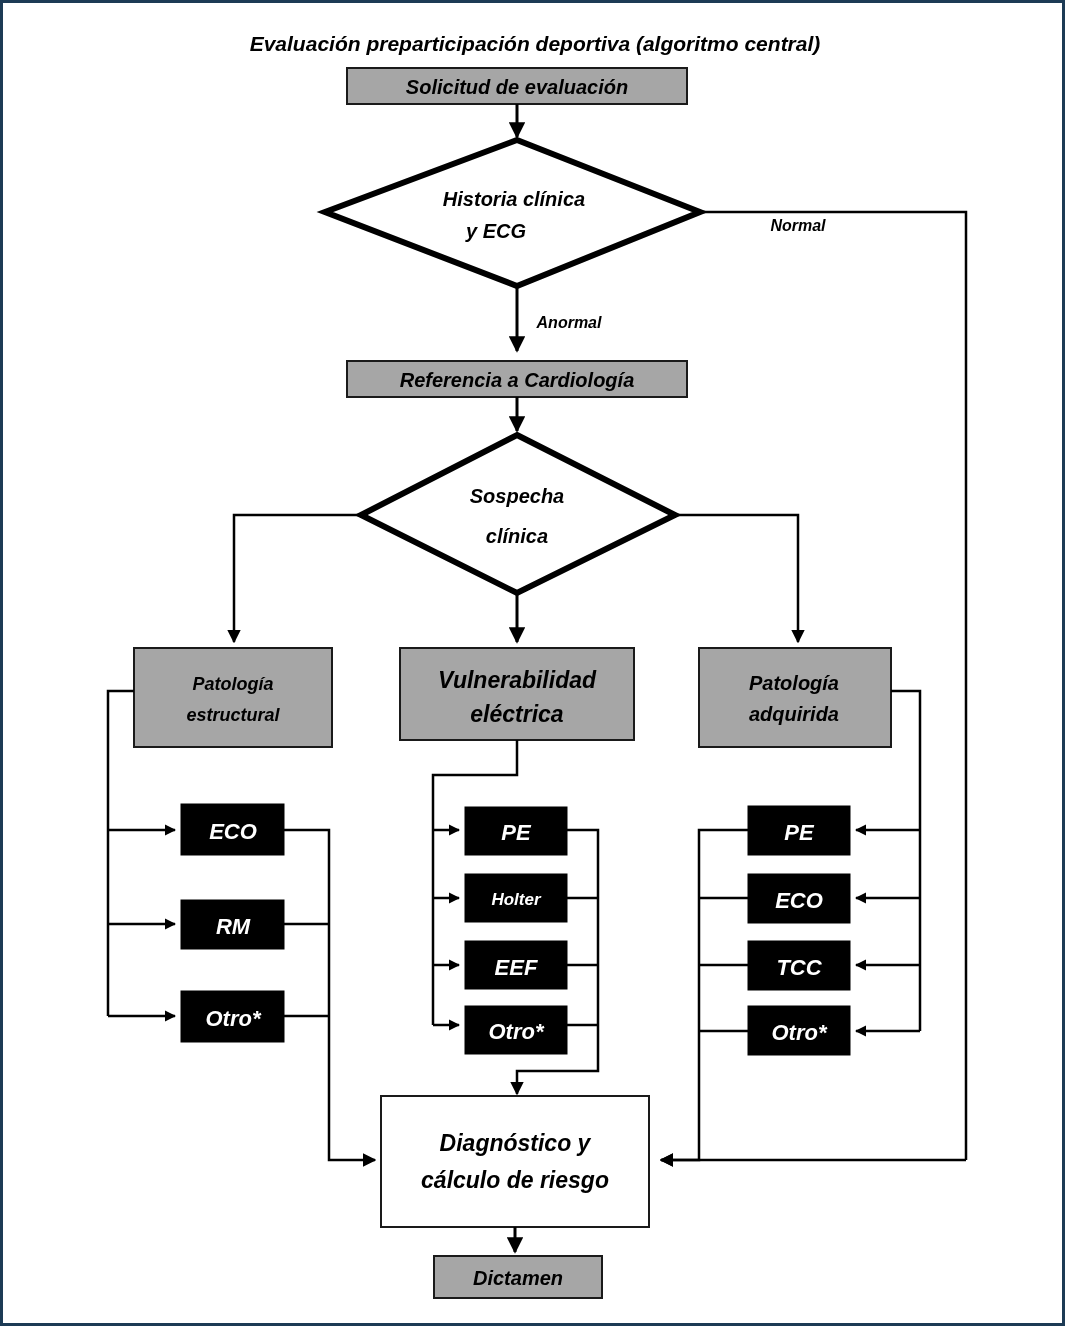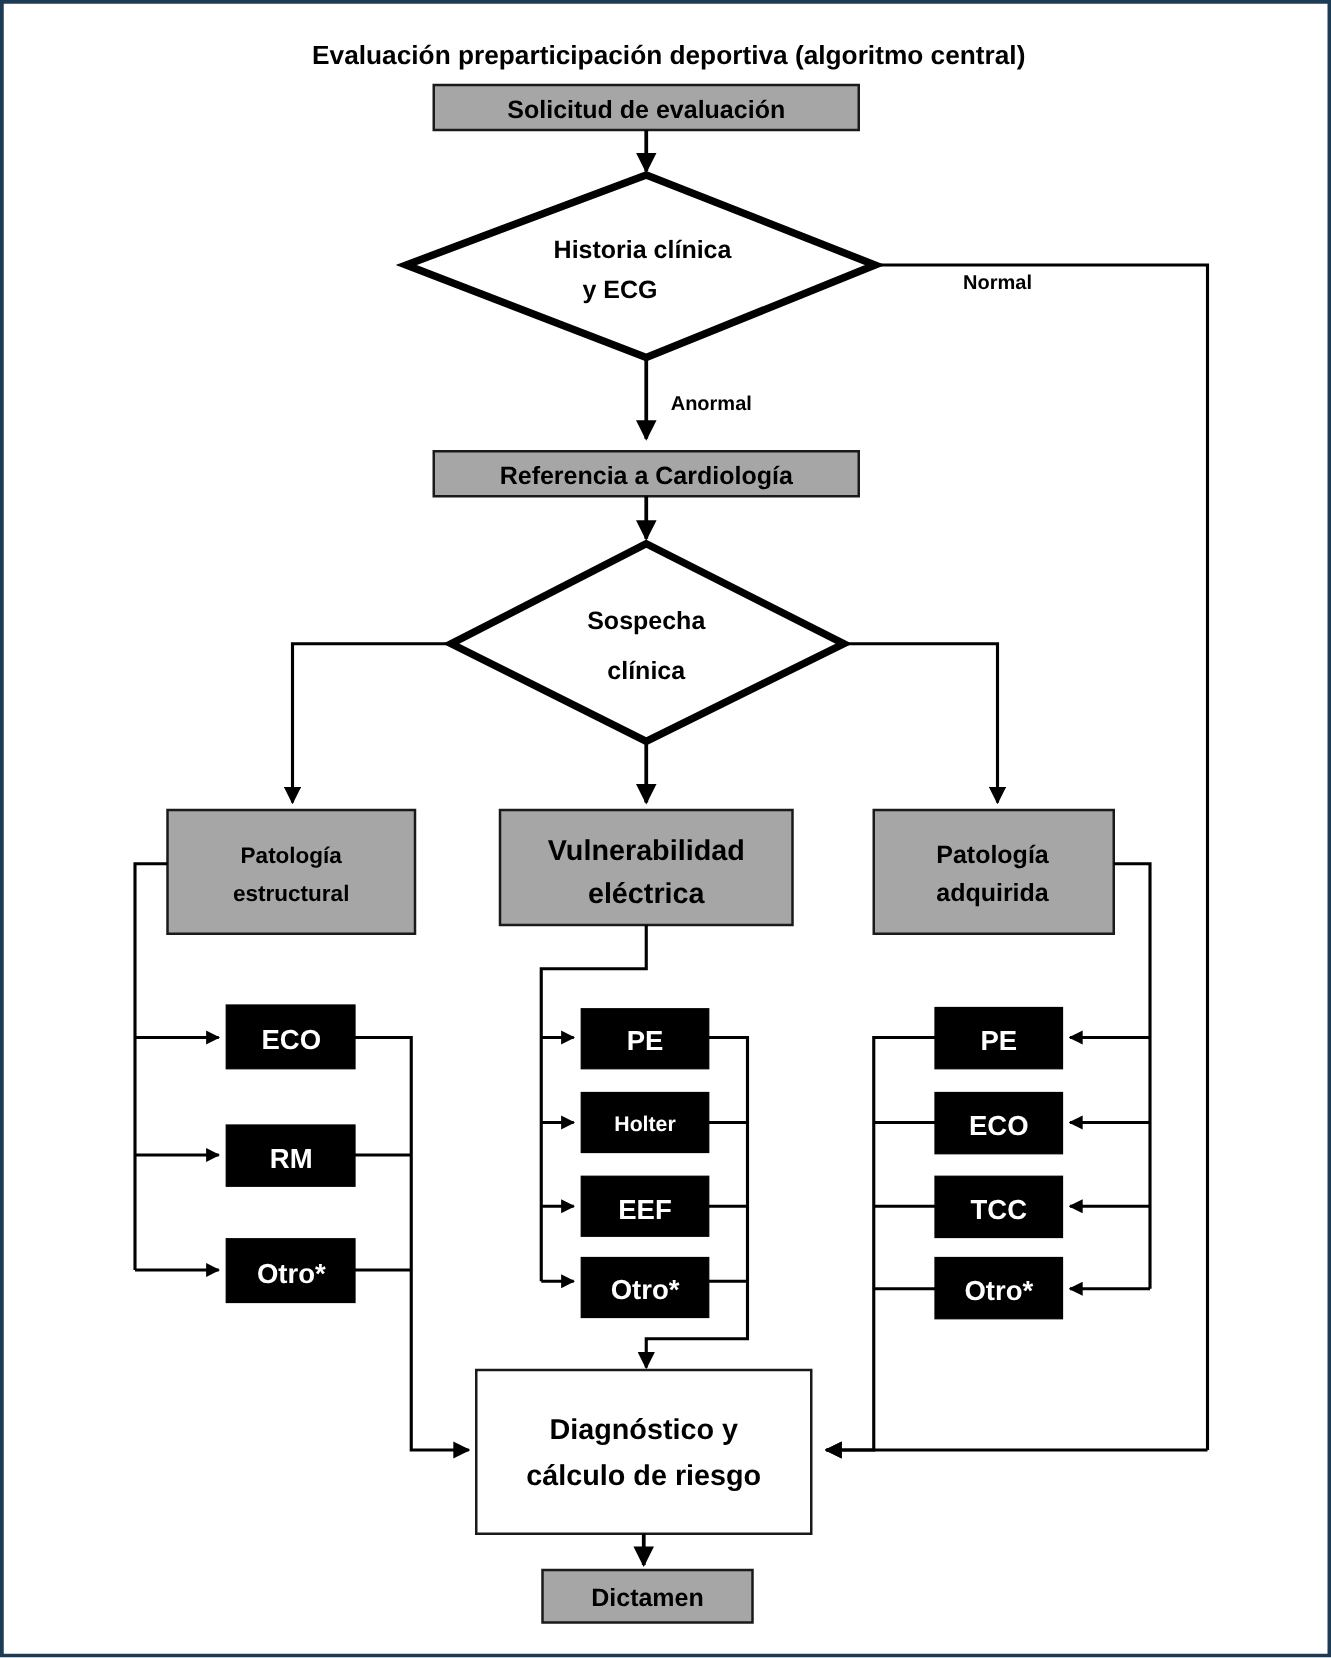--- a/index.html
+++ b/index.html
@@ -4,20 +4,21 @@
 <style>
   html,body{margin:0;padding:0;background:#ffffff;}
   body{font-family:"Liberation Sans", sans-serif;}
   #page{
     position:relative;
     width:1065px;height:1326px;
     background:#ffffff;
     border:3px solid #1d3b55;
     box-sizing:border-box;
     overflow:hidden;
+    font-style:italic;
   }
   svg#flow{position:absolute;left:0;top:0;width:1065px;height:1326px;display:block;}
   .txt{font-family:"Liberation Sans", sans-serif;font-weight:bold;text-anchor:middle;}
   .title-txt{font-size:21px;fill:#000;}
   .node-txt{font-size:20px;fill:#000;}
   .node-txt-sm{font-size:18px;fill:#000;}
   .diamond-txt{font-size:20px;fill:#000;}
   .edge-lbl{font-size:16px;fill:#000;}
   .test-txt{font-size:22px;fill:#ffffff;}
   .test-txt-sm{font-size:17px;fill:#ffffff;}

